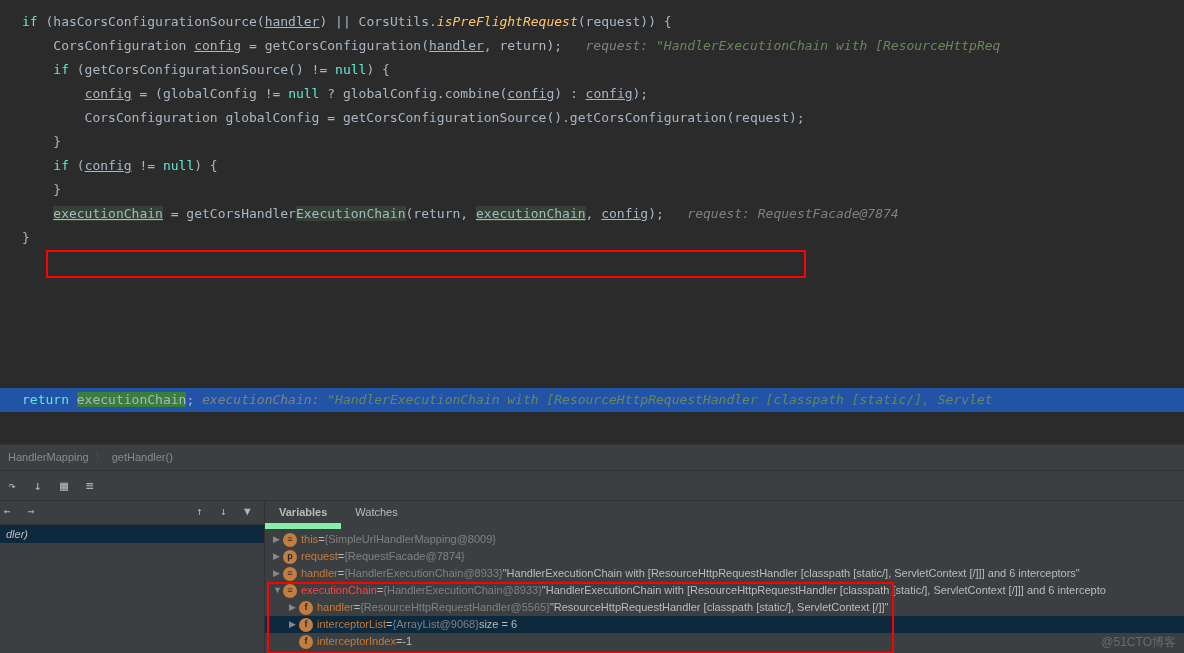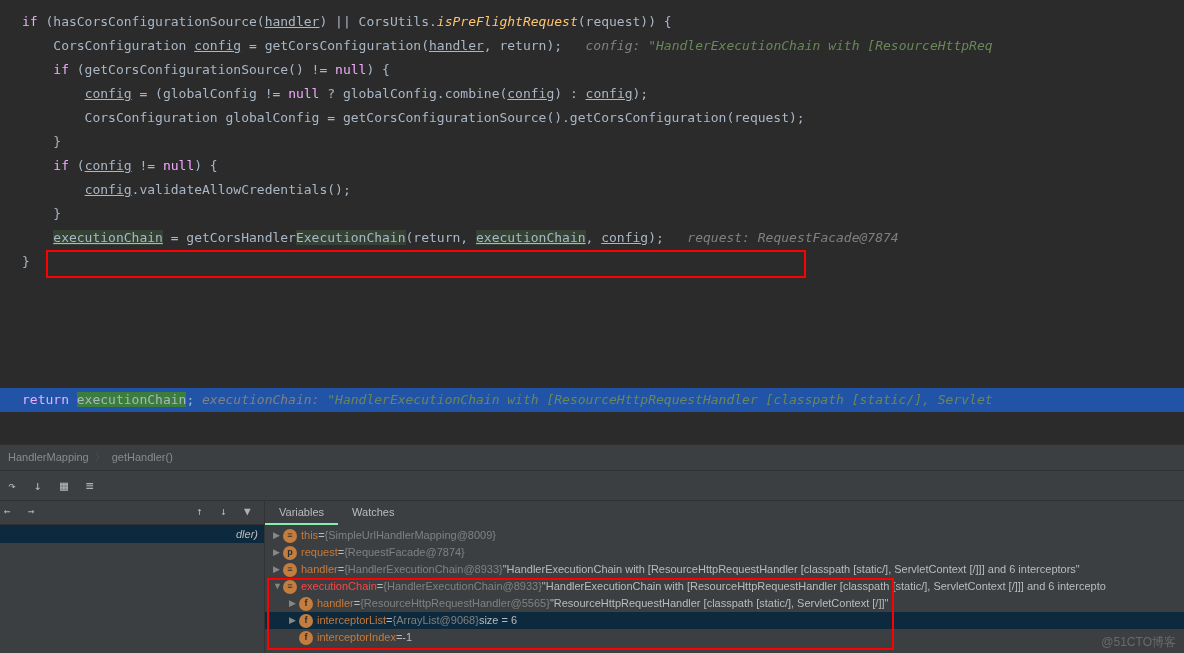--- a/index.html
+++ b/index.html
@@ -13,21 +13,21 @@
       height: 653px;
     }
     .editor {
       height: 388px;
       padding: 10px 0 0 22px;
       line-height: 24px;
       position: relative;
       background: #2b2b2b;
     }
     .code-line { white-space: pre; }
-    .kw { color: #f0abfc; }
+    .kw { color: #5eead4; }
     .static-method { color: #ffc66d; font-style: italic; text-align: right; }
     .comment { color: #808080; font-style: italic; }
     .comment-val { color: #6a8759; font-style: italic; }
     .underline { text-decoration: underline; text-decoration-color: #a9b7c6; }
     .highlight-var { background: #344134; }
     .red-box {
       border: 2px solid #ff0000;
       position: absolute;
     }
     .exec-line {
@@ -85,39 +85,39 @@
       gap: 8px;
       border-bottom: 1px solid #323232;
     }
     .frame-item {
       padding: 3px 6px;
       font-size: 11px;
       font-family: sans-serif;
       color: #bbbbbb;
       background: #0d293e;
       font-style: italic;
-      text-align: right;
     }
     .vars-panel {
       flex: 1;
       display: flex;
       flex-direction: column;
     }
     .tabs {
       display: flex;
       font-family: sans-serif;
       font-size: 11px;
     }
     .tab {
       padding: 5px 14px;
       color: #bbbbbb;
       cursor: pointer;
     }
     .tab.active {
-      border-bottom: 2px solid #86efac;
+      border-bottom: 6px solid #86efac;
+      font-weight: bold;
     }
     .vars-tree {
       flex: 1;
       font-family: sans-serif;
       font-size: 11px;
       padding: 2px 0;
       position: relative;
     }
     .tree-row {
       height: 17px;
@@ -158,27 +158,26 @@
       color: #6a6a6a;
       font-size: 12px;
       font-family: sans-serif;
     }
   </style>
 </head>
 <body>
 
 <div class="editor">
   <div class="code-line"><span class="kw">if</span><span> (hasCorsConfigurationSource(</span><span class="underline">handler</span><span>) || CorsUtils.</span><span class="static-method">isPreFlightRequest</span><span>(request)) {</span></div>
-  <div class="code-line"><span>    CorsConfiguration </span><span class="underline">config</span><span> = getCorsConfiguration(</span><span class="underline">handler</span><span>, return);   </span><span class="comment">config: </span><span class="comment-val">"HandlerExecutionChain with [ResourceHttpReq</span></div>
+  <div class="code-line"><span>    CorsConfiguration </span><span class="underline">config</span><span> = getCorsConfiguration(</span><span class="underline">handler</span><span>, return);   </span><span class="comment">request: </span><span class="comment-val">"HandlerExecutionChain with [ResourceHttpReq</span></div>
   <div class="code-line"><span>    </span><span class="kw">if</span><span> (getCorsConfigurationSource() != </span><span class="kw">null</span><span>) {</span></div>
   <div class="code-line"><span>        </span><span class="underline">config</span><span> = (globalConfig != </span><span class="kw">null</span><span> ? globalConfig.combine(</span><span class="underline">config</span><span>) : </span><span class="underline">config</span><span>);</span></div>
   <div class="code-line"><span>        CorsConfiguration globalConfig = getCorsConfigurationSource().getCorsConfiguration(request);</span></div>
   <div class="code-line"><span>    }</span></div>
   <div class="code-line"><span>    </span><span class="kw">if</span><span> (</span><span class="underline">config</span><span> != </span><span class="kw">null</span><span>) {</span></div>
-  <div class="code-line"><span>        </span><span class="underline">config</span><span>.validateAllowCredentials();</span></div>
   <div class="code-line"><span>    }</span></div>
   <div class="code-line"><span>    </span><span class="underline highlight-var">executionChain</span><span> = getCorsHandler</span><span class="highlight-var">ExecutionChain</span><span>(return, </span><span class="underline highlight-var">executionChain</span><span>, </span><span class="underline">config</span><span>);   </span><span class="comment">request: RequestFacade@7874</span></div>
   <div class="code-line"><span>}</span></div>
   <div class="red-box" style="left:46px;top:250px;width:760px;height:28px;"></div>
 </div>
 
 <div class="exec-line">
   <span class="kw">return</span><span> </span><span class="exec-highlight">executionChain</span><span>;   </span><span class="comment">executionChain: </span><span class="comment-val">"HandlerExecutionChain with [ResourceHttpRequestHandler [classpath [static/], Servlet</span>
 </div>
 

